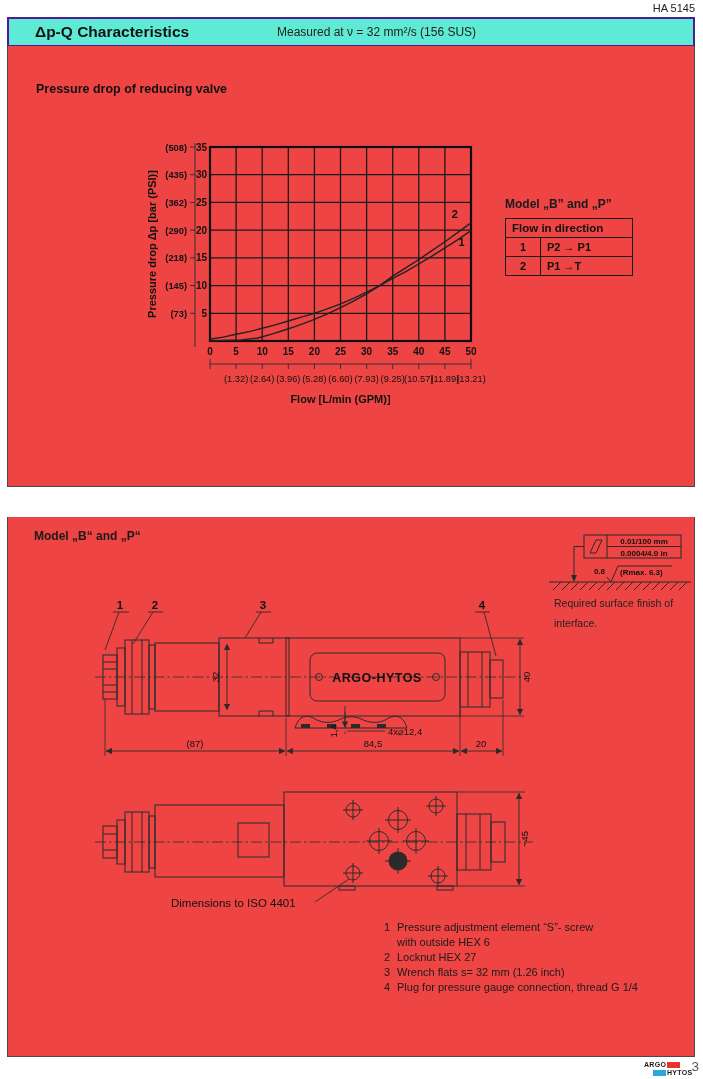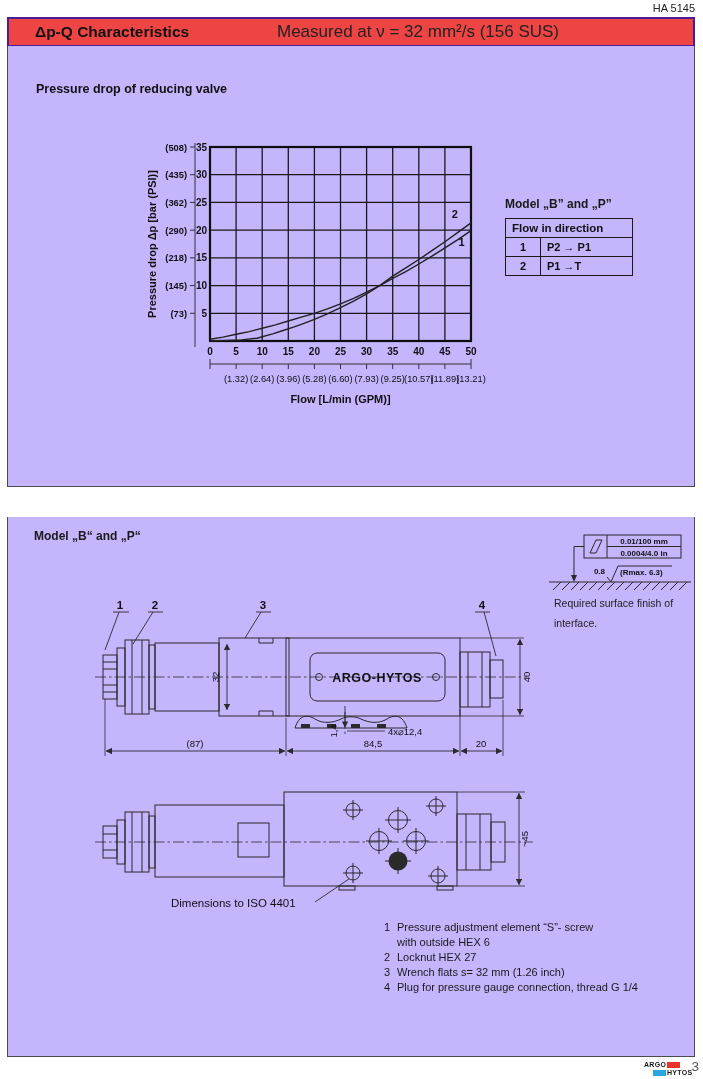--- a/index.html
+++ b/index.html
@@ -1,30 +1,30 @@
 <!DOCTYPE html>
 <html><head>
 <meta charset="utf-8">
 <style>
   html,body{margin:0;padding:0;background:#fff;}
   #page{position:relative;width:703px;height:1079px;background:#fff;
         font-family:"Liberation Sans",sans-serif;color:#1a1a1a;overflow:hidden;}
 
   #doc-code{position:absolute;top:2px;right:8px;font-size:11px;color:#222;padding-left:36px;}
 
-  .band{position:absolute;left:7px;width:688px;background:#ef4444;border:2px solid #4c1d95;box-sizing:border-box;}
+  .band{position:absolute;left:7px;width:688px;background:#5eead4;border:2px solid #4c1d95;box-sizing:border-box;}
   #band1{top:17px;height:30px;border-top-width:2px;}
   #band2{top:490px;height:27px;}
   .band-title{position:absolute;left:26px;top:50%;transform:translateY(-50%);
               font-size:15.5px;font-weight:bold;color:#111;white-space:nowrap;}
-  .band-sub{position:absolute;top:50%;transform:translateY(-50%);font-size:17px;color:#222;white-space:nowrap;}
+  .band-sub{position:absolute;top:50%;transform:translateY(-50%);font-size:12px;color:#222;white-space:nowrap;}
   #band1 .band-sub{left:268px;}
   #band2 .band-sub{left:325px;}
 
-  .content-box{position:absolute;left:7px;width:688px;background:#c4b5fd;
+  .content-box{position:absolute;left:7px;width:688px;background:#ef4444;
                border:1px solid #4a4a4a;border-top:none;box-sizing:border-box;}
   #box-characteristics{top:46px;height:441px;}
   #box-dimensions{top:517px;height:540px;}
 
   #chart-heading{position:absolute;left:28px;top:36px;font-size:12.5px;font-weight:bold;color:#111;}
   #chart-svg{position:absolute;left:123px;top:89px;}
 
   
   #chart-svg text{font-family:"Liberation Sans",sans-serif;fill:#111;}
   #chart-svg .grid{stroke:#1a1a1a;stroke-width:1.3;}

